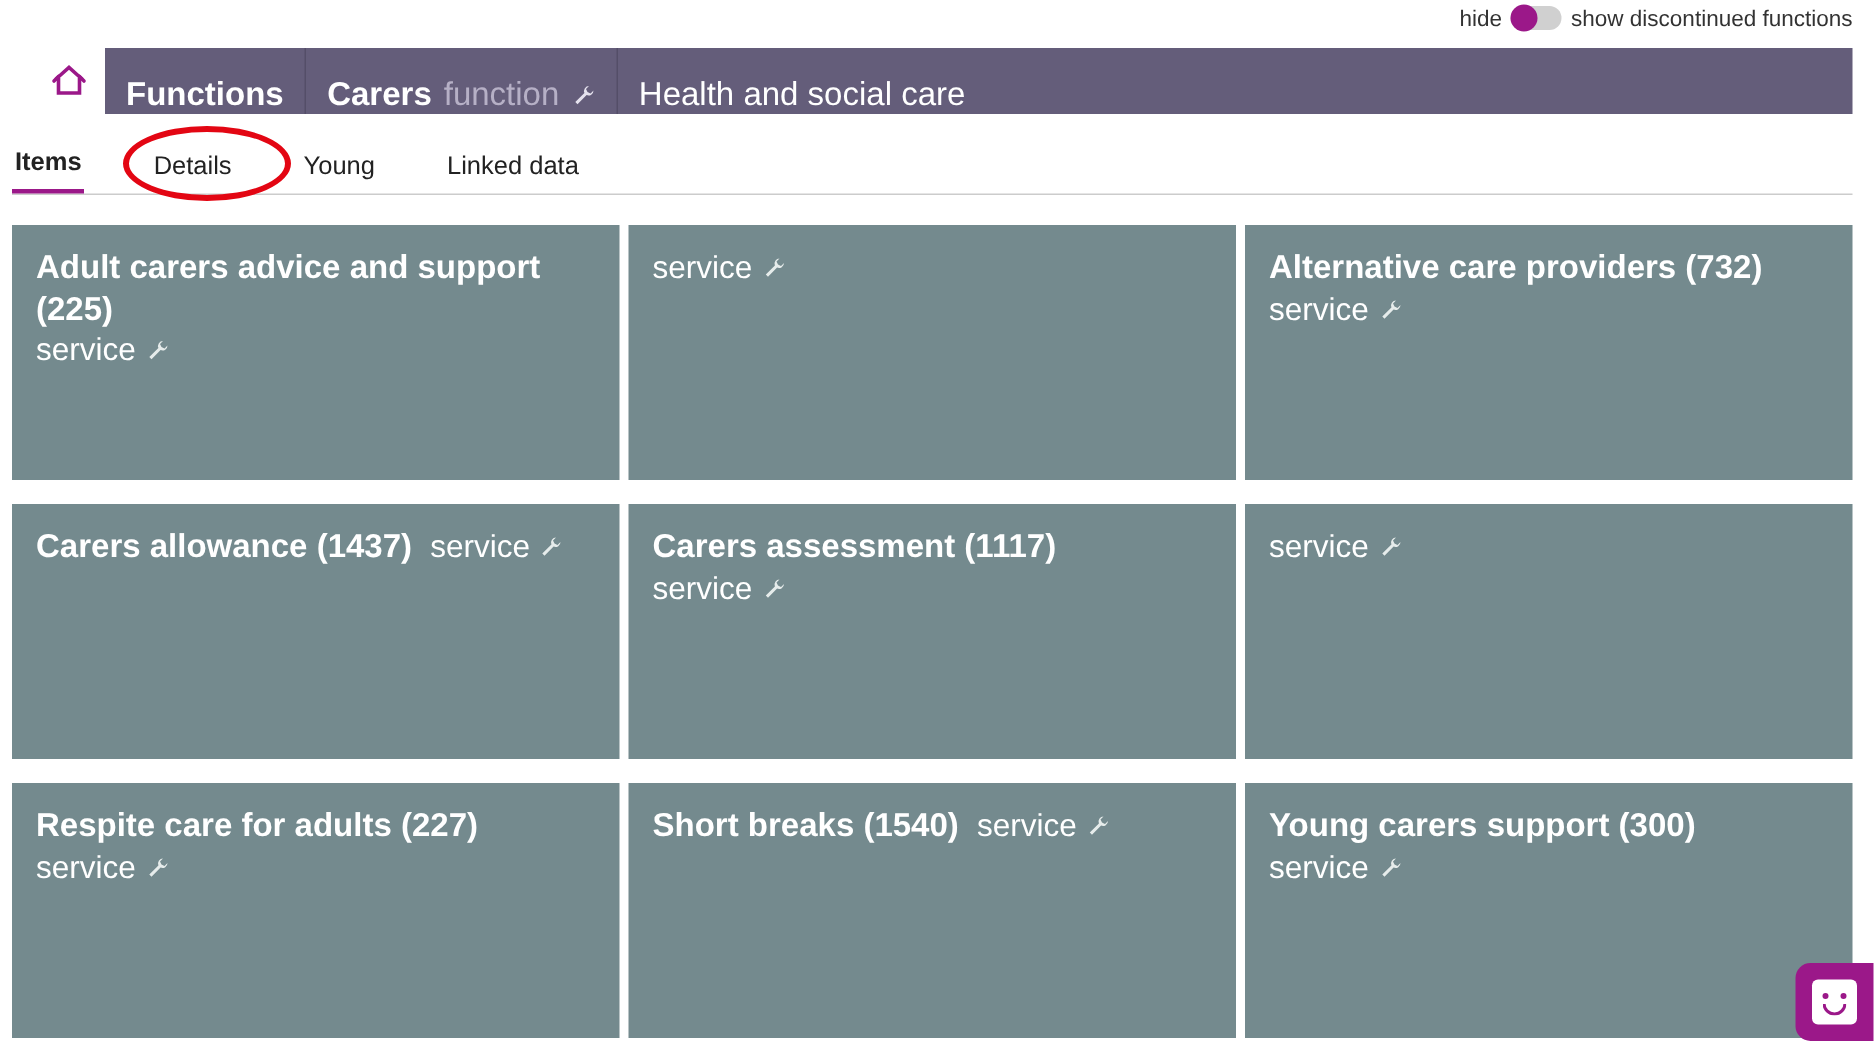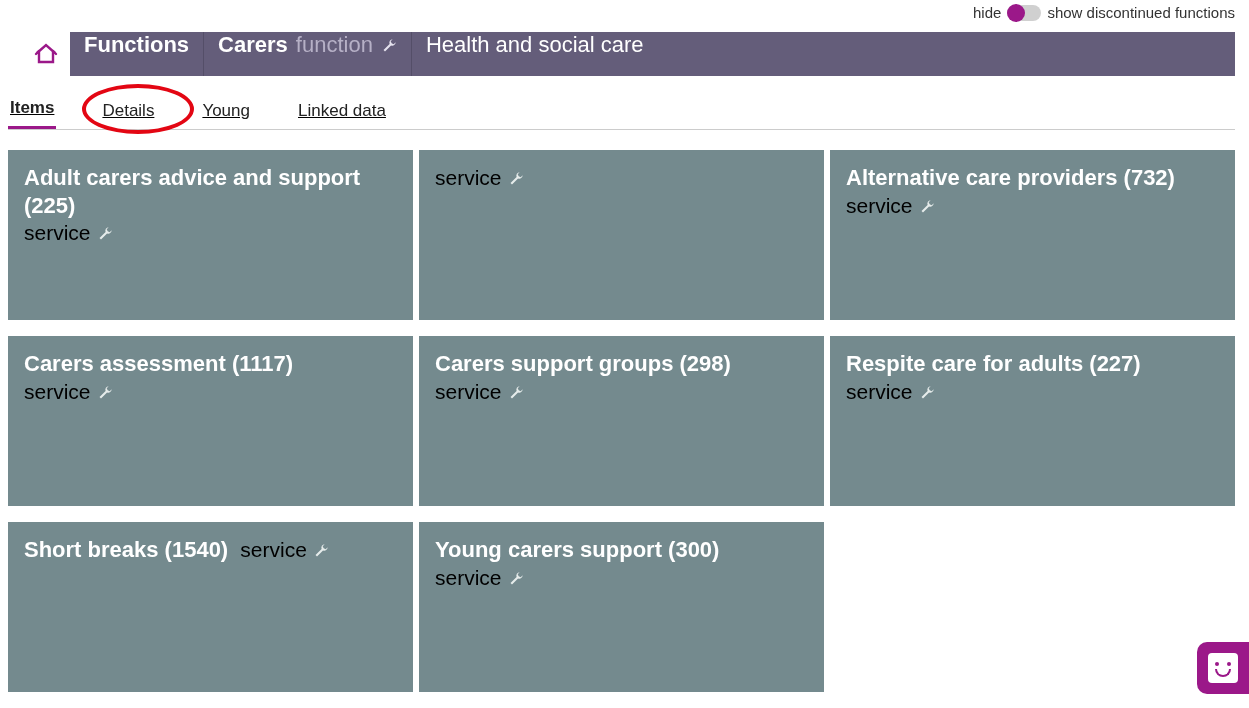--- a/index.html
+++ b/index.html
@@ -11,21 +11,21 @@
       overflow: hidden;
       position: relative;
     }
 
     
     .toggle-bar {
       position: absolute;
       top: 4px;
       right: 14px;
       display: flex;
-      align-items: center;
+      align-items: flex-start;
       gap: 6px;
       font-size: 15px;
       color: #333;
     }
     .toggle-bar .switch {
       width: 34px;
       height: 16px;
       background: #d0d0d0;
       border-radius: 10px;
       position: relative;
@@ -65,42 +65,41 @@
       height: 44px;
       display: flex;
       align-items: center;
       color: #fff;
       font-size: 22px;
     }
     .breadcrumb .seg {
       padding: 0 14px;
       height: 44px;
       display: flex;
-      align-items: flex-start;
+      align-items: flex-end;
       gap: 8px;
       border-left: 1px solid #544e68;
     }
     .breadcrumb .seg:first-child { border-left: none; }
     .breadcrumb .seg.first { font-weight: 600; }
     .breadcrumb .dim { color: #b6b0c6; font-weight: 400; }
     .breadcrumb .wrench { color: #e5e2ee; }
 
     
     .tabs {
       position: absolute;
       top: 94px;
       left: 8px;
       right: 14px;
       display: flex;
       align-items: flex-end;
       gap: 44px;
       border-bottom: 1px solid #ccc;
       height: 36px;
       padding-left: 0;
-      text-decoration: underline;
     }
     .tabs .tab {
       font-size: 17px;
       color: #222;
       padding: 0 2px 8px 2px;
       cursor: pointer;
     }
     .tabs .tab.active {
       font-weight: 600;
       border-bottom: 3px solid #9b1889;
@@ -134,21 +133,21 @@
       height: 170px;
       padding: 14px 16px;
       cursor: pointer;
     }
     .card .title-line {
       font-size: 22px;
       font-weight: 600;
       line-height: 1.25;
     }
     .card .svc {
-      color: #000000;
+      color: #ffffff;
       font-size: 21px;
       font-weight: 400;
     }
     .card .wrench {
       color: #e6eceb;
       font-size: 15px;
     }
     .card .samerow .svc { margin-left: 6px; }
 
     
@@ -263,27 +262,31 @@
             <path d="M22 6.5a5 5 0 0 1-6.9 4.6L6 20.2 3.8 18 12.9 8.9A5 5 0 0 1 17.5 2l-3 3 1.5 3 3 1.5 3-3z"></path>
           </svg></span></div>
     </div>
     <div class="card">
       <div class="title-line"><span>Alternative care providers  (732)</span></div>
       <div class="title-line" style="font-weight:400"><span class="svc">service</span> <span class="wrench"><svg class="wrench-svg" viewBox="0 0 24 24" fill="currentColor">
             <path d="M22 6.5a5 5 0 0 1-6.9 4.6L6 20.2 3.8 18 12.9 8.9A5 5 0 0 1 17.5 2l-3 3 1.5 3 3 1.5 3-3z"></path>
           </svg></span></div>
     </div>
     <div class="card">
+      <div class="title-line samerow"><span>Carers allowance  (1437)</span> <span class="svc">service</span> <span class="wrench"><svg class="wrench-svg" viewBox="0 0 24 24" fill="currentColor">
+            <path d="M22 6.5a5 5 0 0 1-6.9 4.6L6 20.2 3.8 18 12.9 8.9A5 5 0 0 1 17.5 2l-3 3 1.5 3 3 1.5 3-3z"></path>
+          </svg></span></div>
+    </div>
+    <div class="card">
       <div class="title-line"><span>Carers assessment  (1117)</span></div>
       <div class="title-line" style="font-weight:400"><span class="svc">service</span> <span class="wrench"><svg class="wrench-svg" viewBox="0 0 24 24" fill="currentColor">
             <path d="M22 6.5a5 5 0 0 1-6.9 4.6L6 20.2 3.8 18 12.9 8.9A5 5 0 0 1 17.5 2l-3 3 1.5 3 3 1.5 3-3z"></path>
           </svg></span></div>
     </div>
     <div class="card">
-      <div class="title-line"><span>Carers support groups  (298)</span></div>
       <div class="title-line" style="font-weight:400"><span class="svc">service</span> <span class="wrench"><svg class="wrench-svg" viewBox="0 0 24 24" fill="currentColor">
             <path d="M22 6.5a5 5 0 0 1-6.9 4.6L6 20.2 3.8 18 12.9 8.9A5 5 0 0 1 17.5 2l-3 3 1.5 3 3 1.5 3-3z"></path>
           </svg></span></div>
     </div>
     <div class="card">
       <div class="title-line"><span>Respite care for adults  (227)</span></div>
       <div class="title-line" style="font-weight:400"><span class="svc">service</span> <span class="wrench"><svg class="wrench-svg" viewBox="0 0 24 24" fill="currentColor">
             <path d="M22 6.5a5 5 0 0 1-6.9 4.6L6 20.2 3.8 18 12.9 8.9A5 5 0 0 1 17.5 2l-3 3 1.5 3 3 1.5 3-3z"></path>
           </svg></span></div>
     </div>

